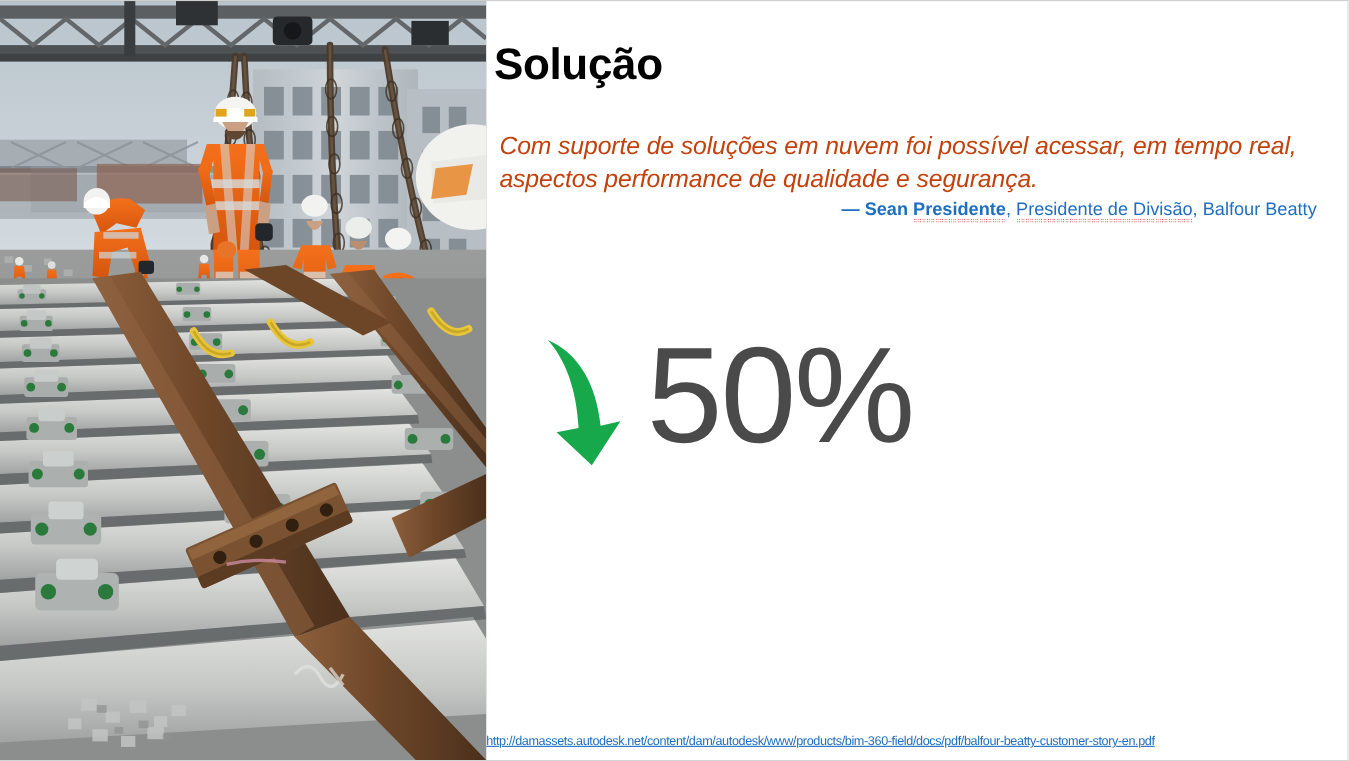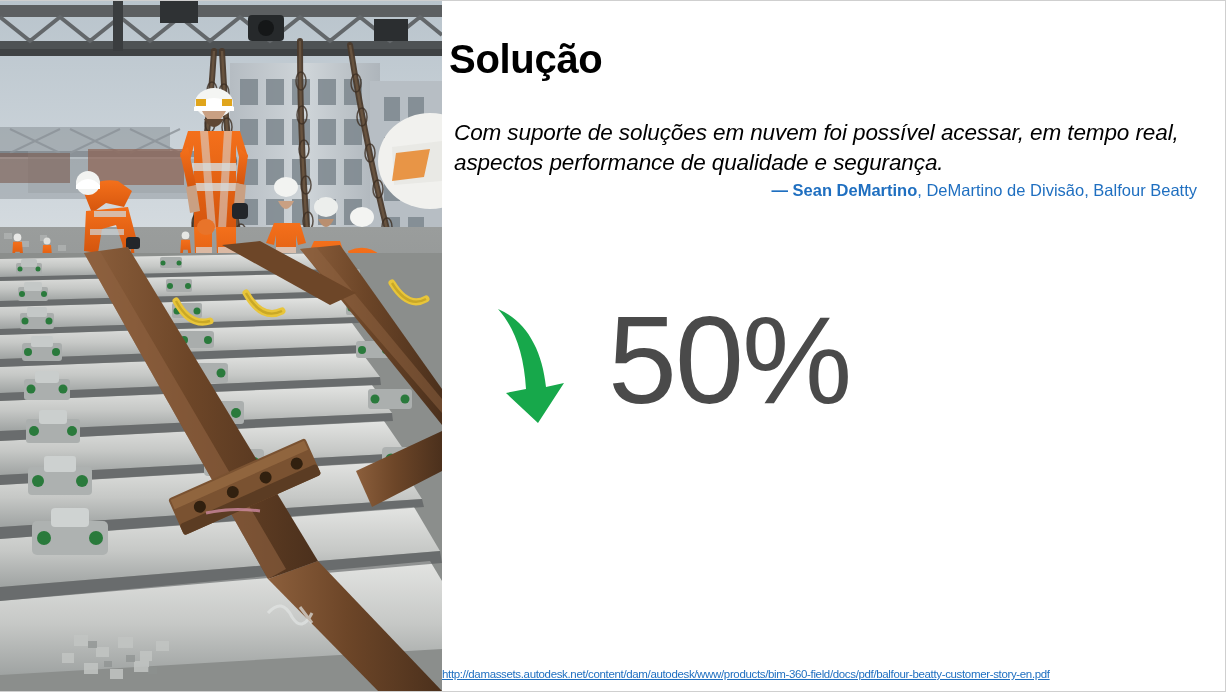--- a/index.html
+++ b/index.html
@@ -53,21 +53,21 @@
     line-height: 1.0;
   }
 
   .quote {
     position: absolute;
     left: 12px;
     top: 117px;
     width: 755px;
     font-size: 22.5px;
     font-style: italic;
-    color: #000000;
+    color: #c2410c;
     line-height: 1.33;
     letter-spacing: -0.1px;
   }
 
   .attribution {
     position: absolute;
     left: 12px;
     top: 180px;
     width: 743px;
     text-align: right;
@@ -87,21 +87,20 @@
     padding-bottom: 3px;
   }
 
   
   .stat-row {
     position: absolute;
     left: 50px;
     top: 300px;
     display: flex;
     align-items: center;
-    gap: 20px;
   }
   .arrow-icon { width: 92px; height: 125px; display: block; }
   .stat-number {
     font-size: 124px;
     color: #4A4A4A;
     line-height: 0.96;
     letter-spacing: -2px;
     font-weight: 300;
     margin-left: 4px;
     margin-top: -6px;
@@ -587,21 +586,21 @@
       <rect x="0" y="0" width="442" height="692" fill="url(#sky)" opacity="0"></rect>
     </svg>
   </div>
 
   <div class="content">
 
     <h1 class="title">Solução</h1>
 
     <p class="quote">Com suporte de soluções em nuvem foi possível acessar, em tempo real, aspectos performance de qualidade e segurança.</p>
 
-    <div class="attribution"><span class="dash">—</span> <span class="who"><span>Sean </span><span class="spell">DeMartino</span></span><span>,</span> <span class="spell">DeMartino de </span><span class="spell">Divisão</span><span>,</span> <span>Balfour Beatty</span></div>
+    <div class="attribution"><span class="dash">—</span> <span class="who"><span>Sean </span><span class="spell">Presidente</span></span><span>,</span> <span class="spell">Presidente de </span><span class="spell">Divisão</span><span>,</span> <span>Balfour Beatty</span></div>
 
     <div class="stat-row">
       <svg class="arrow-icon" viewBox="0 0 92 125">
         <path d="M6 8 C 34 20, 50 48, 54 86 L 72 82 L 46 122 L 14 92 L 34 88 C 32 52, 22 26, 6 8 Z" fill="#17A84B"></path>
       </svg>
       <span class="stat-number">50%</span>
     </div>
 
 
     <a class="source-link" href="#">http://damassets.autodesk.net/content/dam/autodesk/www/products/bim-360-field/docs/pdf/balfour-beatty-customer-story-en.pdf</a>

